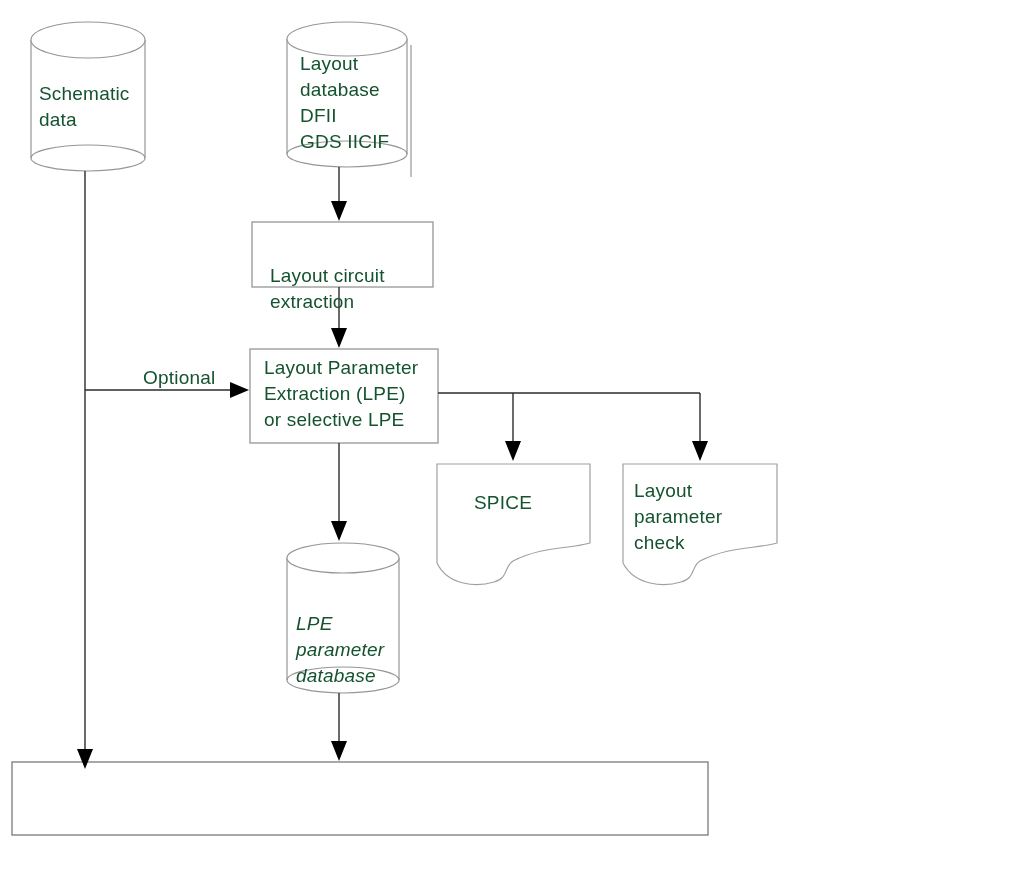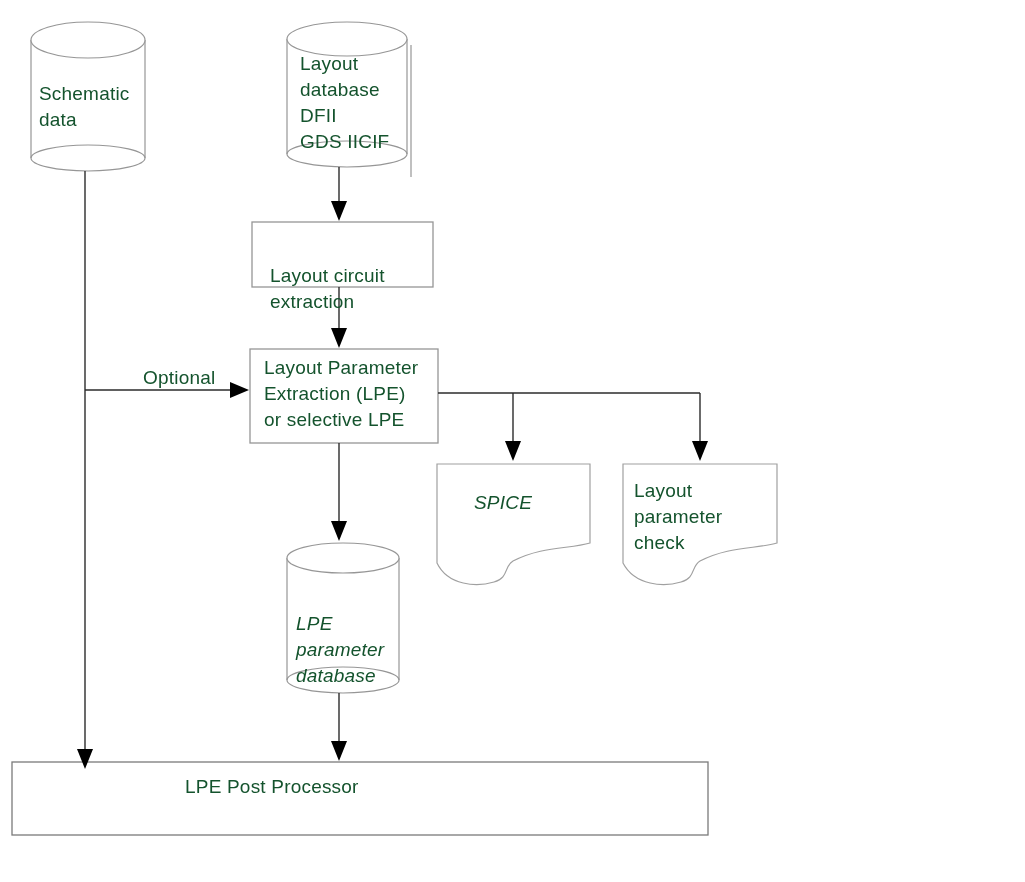--- a/index.html
+++ b/index.html
@@ -117,25 +117,24 @@
 
   <div class="label" style="left:270px; top:231px;margin-top:32px;">Layout circuit
 extraction</div>
 
   <div class="label" style="left:264px; top:355px;">Layout Parameter
 Extraction (LPE)
 or selective LPE</div>
 
   <div class="label" style="left:107px; top:365px;margin-left:36px;">Optional</div>
 
-  <div class="label" style="left:474px; top:490px;font-style:italic;">SPICE</div>
+  <div class="label" style="left:474px; top:490px;">SPICE</div>
 
   <div class="label" style="left:634px; top:478px;">Layout
 parameter
 check</div>
 
   <div class="label" style="left:296px; top:611px;font-style:italic;">LPE
 parameter
 database</div>
 
-  <div class="label" style="left:185px; top:774px;">LPE Post Processor</div>
 
 </div>
 
 </body></html>

